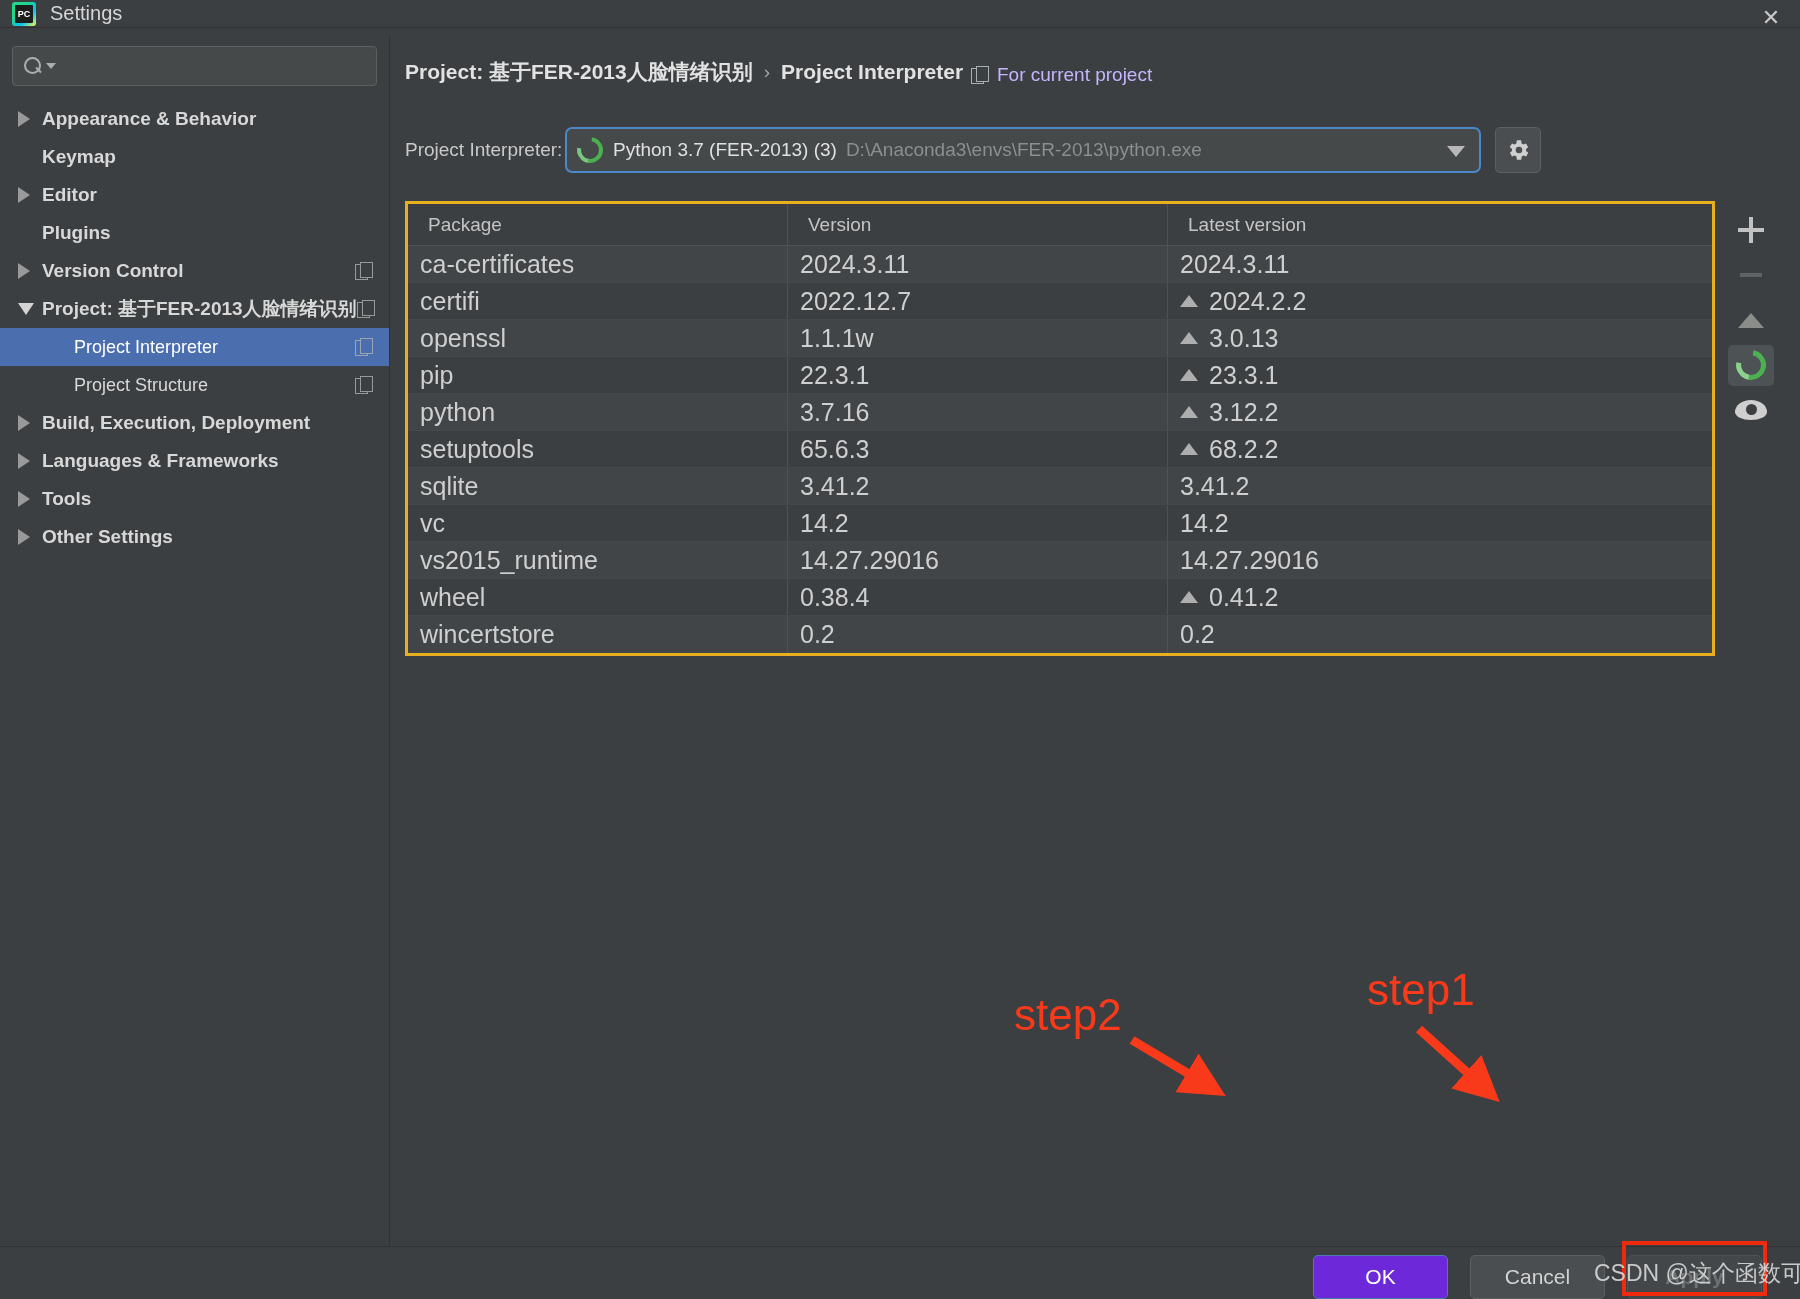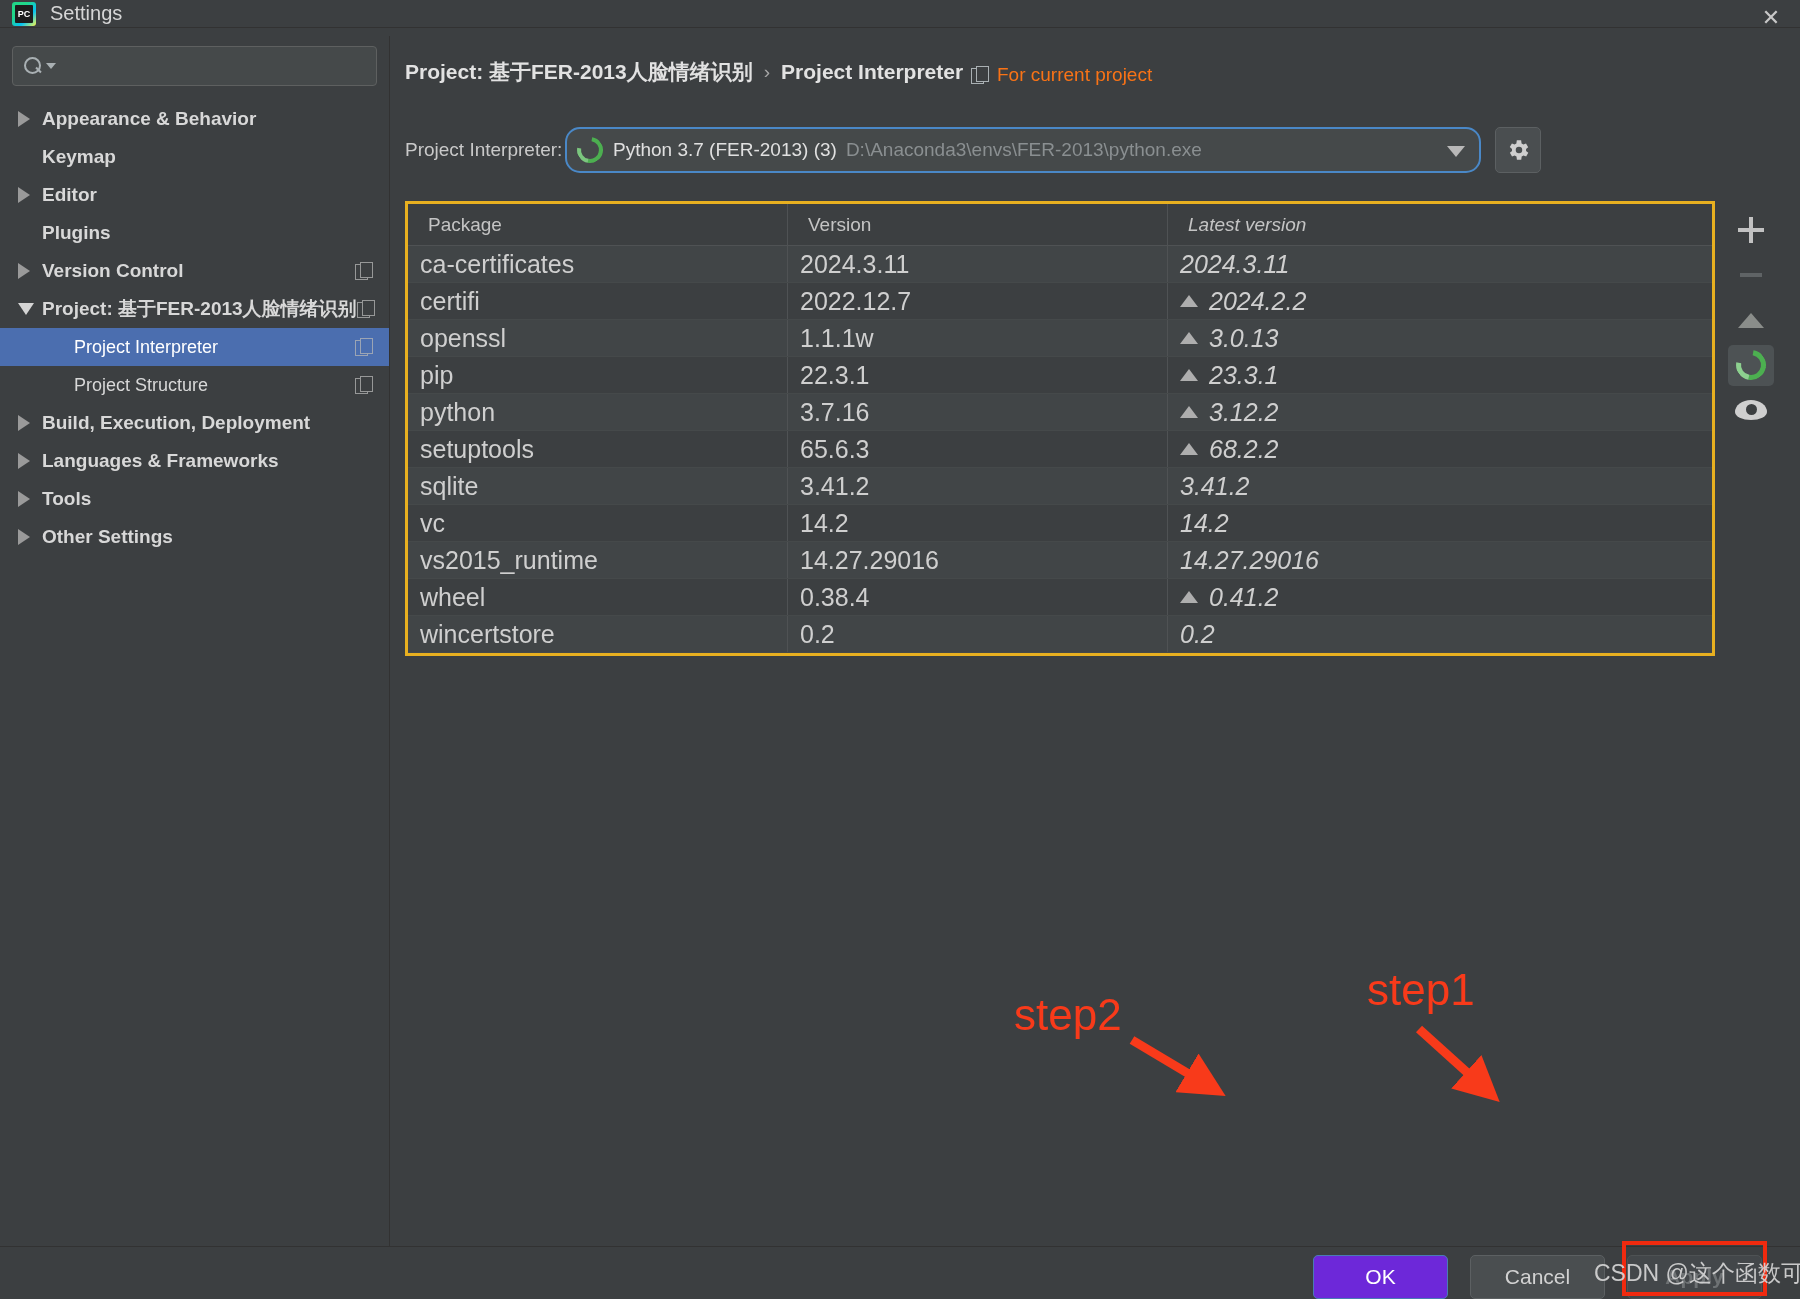--- a/index.html
+++ b/index.html
@@ -154,21 +154,21 @@
     position: absolute; left: 14px; top: 22px;
     display: flex; align-items: center;
     font-size: 21px; font-weight: bold; color: #e2e2e2;
   }
   .crumb-sep {
     margin: 0 11px; color: #a7a7a7; font-weight: normal; font-size: 19px;
   }
   .for-project {
     position: absolute; left: 580px; top: 28px;
     display: flex; align-items: center;
-    font-size: 19px; color: #f97316;
+    font-size: 19px; color: #c4b5fd;
     cursor: pointer;
   }
   .fp-icon {
     width: 17px; height: 18px; position: relative; margin-right: 9px; flex: none;
   }
   .fp-icon::before {
     content: ""; position: absolute; left: 0; top: 2px;
     width: 11px; height: 14px; border: 1.6px solid #a9b0b3;
   }
   .fp-icon::after {
@@ -180,21 +180,21 @@
     position: absolute; left: 14px; top: 88px;
     width: 1390px; height: 52px;
     display: flex; align-items: center;
   }
   .interp-label { font-size: 19px; color: #c9c9c9; width: 160px; }
   .combo {
     position: relative;
     width: 916px; height: 46px;
     background: #45494a;
     border: 2px solid #4a88c7;
-    border-radius: 15px;
+    border-radius: 7px;
     display: flex; align-items: center;
     padding: 0 10px;
     cursor: pointer;
   }
   .conda-icon {
     width: 26px; height: 26px; flex: none; margin-right: 10px;
     border-radius: 50%;
     border: 4px solid #4caf50;
     border-top-color: transparent;
     border-left-color: #7bc67e;
@@ -231,21 +231,21 @@
     display: flex; height: 42px; align-items: stretch;
     background: #3c3f41;
     border-bottom: 1px solid #4f5254;
   }
   .pkg-head div {
     font-size: 19px; color: #c4c4c4;
     display: flex; align-items: center; padding-left: 20px;
   }
   .col-pkg { width: 380px; border-right: 1px solid #4f5254; }
   .col-ver { width: 380px; border-right: 1px solid #4f5254; }
-  .col-latest { flex: 1; font-style: italic; }
+  .col-latest { flex: 1; }
   .pkg-row {
     display: flex; height: 37px; align-items: stretch;
     border-bottom: 1px solid #45494a;
   }
   .pkg-row:nth-child(odd) { background: #414547; }
   .pkg-row:nth-child(even) { background: #3c3f41; }
   .pkg-row > div {
     font-size: 25px; color: #cfcfcf;
     display: flex; align-items: center; padding-left: 12px;
   }

